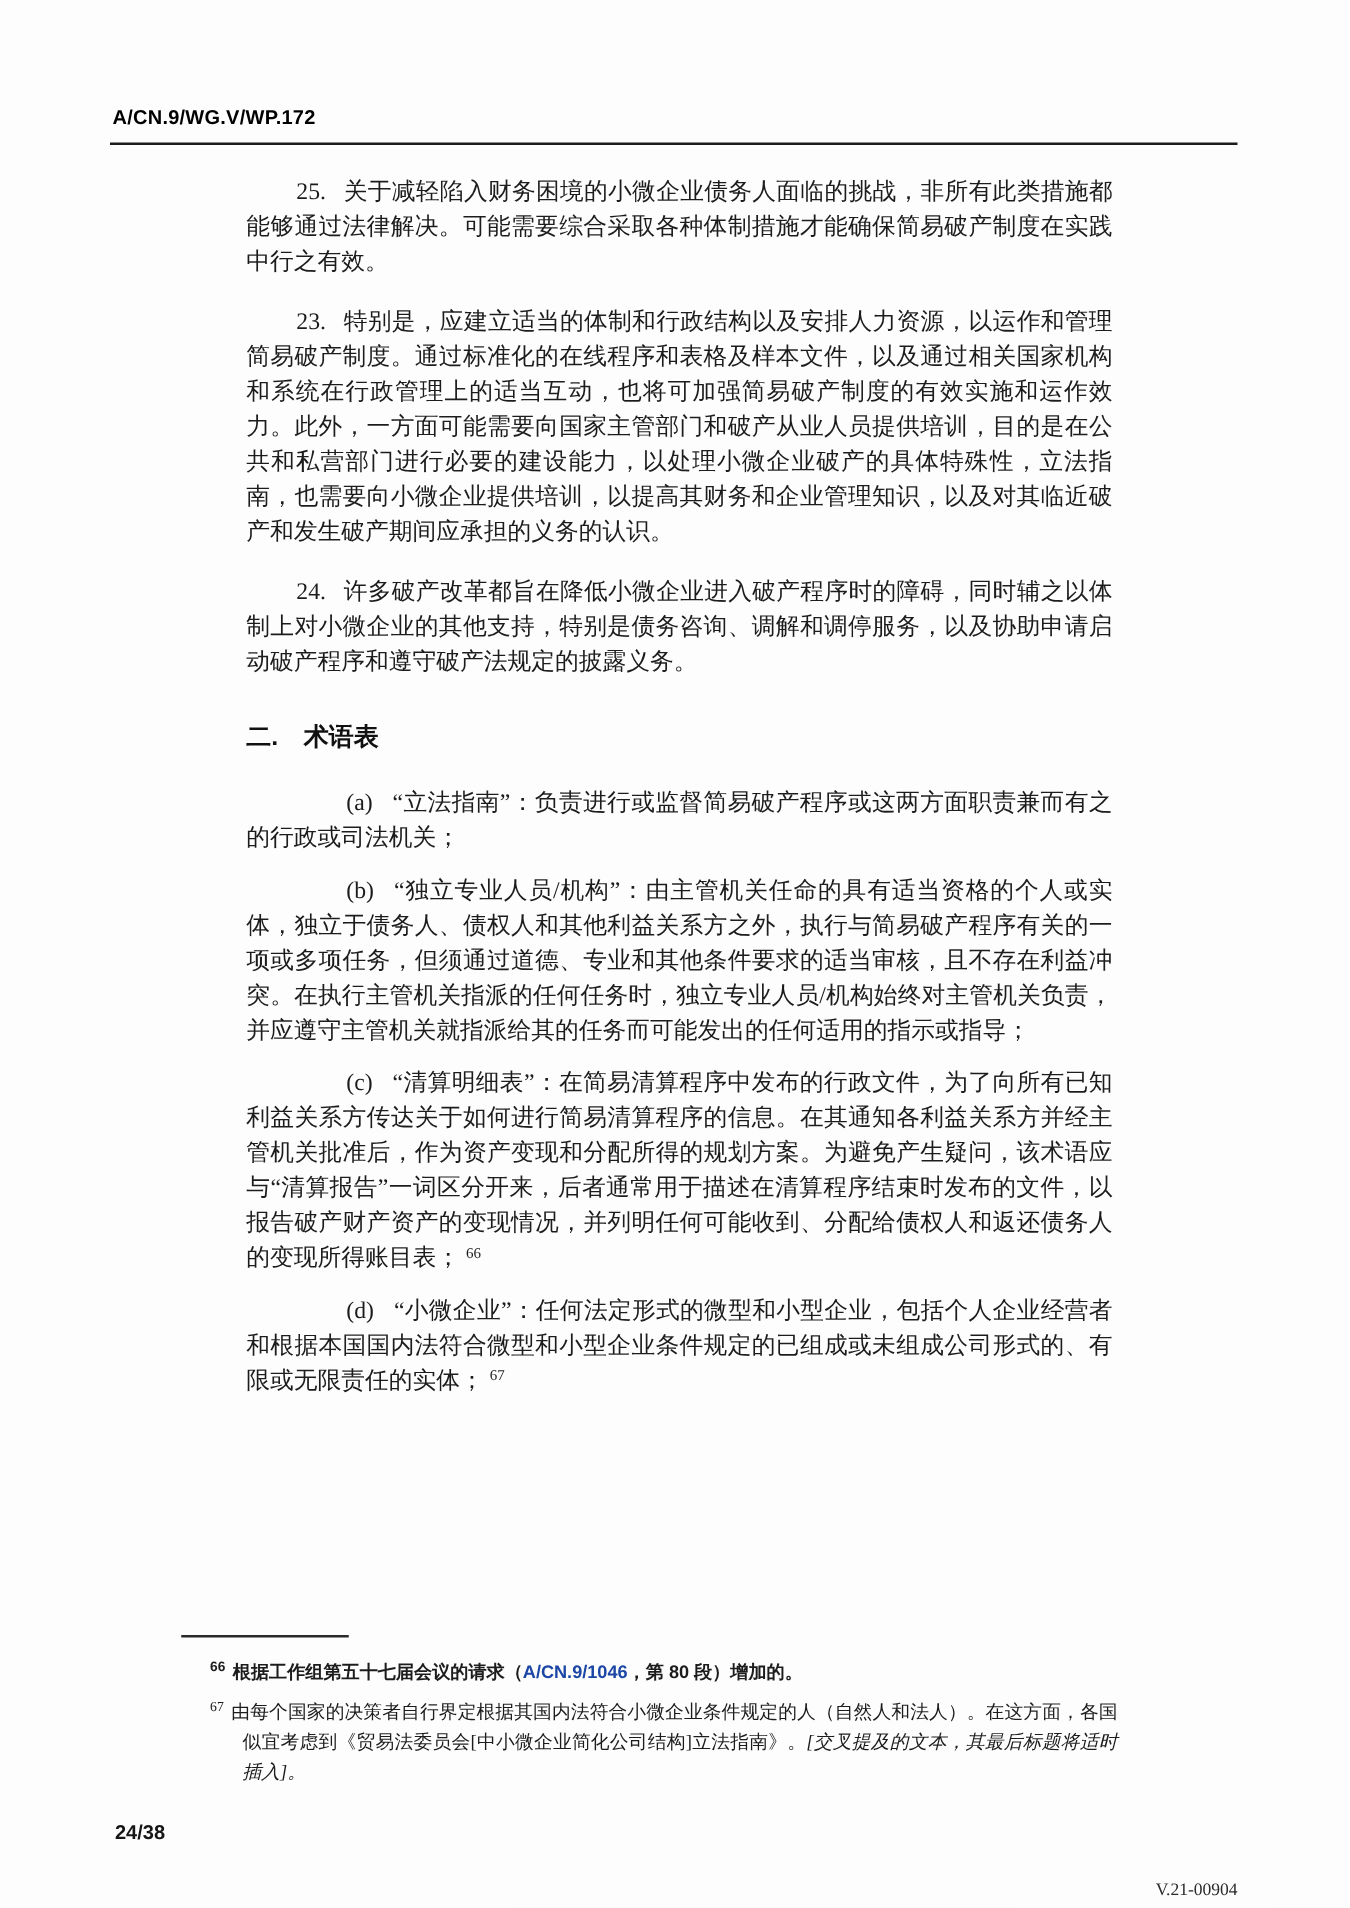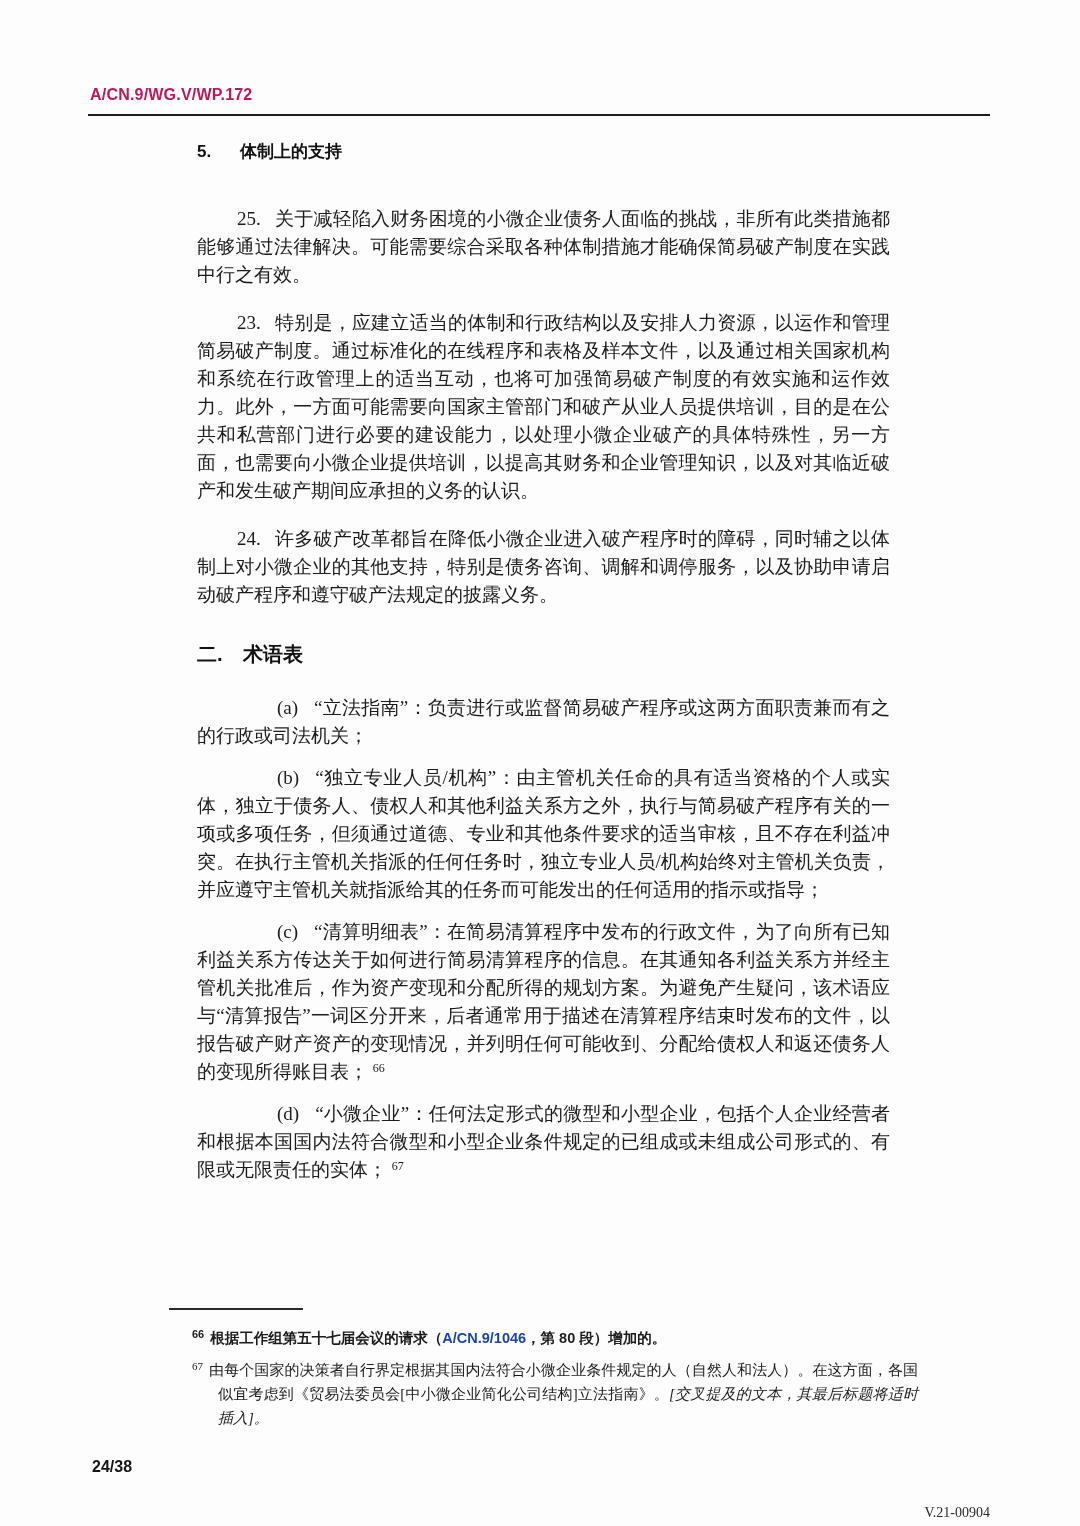--- a/index.html
+++ b/index.html
@@ -10,21 +10,21 @@
     height: 1526px;
     background: #fdfdfd;
     font-family: "Liberation Serif", "DejaVu Serif", serif;
     color: #1c1c1c;
     overflow: hidden;
   }
   
   .doc-symbol {
     position: absolute; left: 90px; top: 86px;
     font-family: "Liberation Sans", "DejaVu Sans", sans-serif;
-    font-weight: bold; font-size: 16px; letter-spacing: 0.2px; color: #be185d;
+    font-weight: bold; font-size: 16px; letter-spacing: 0.2px; color: #000000;
   }
   .header-rule {
     position: absolute; left: 88px; top: 114px;
     width: 902px; height: 2px; background: #1c1c1c;
   }
   
   .main { position: absolute; left: 197px; top: 140px; width: 693px; }
   .sec5-heading {
     font-family: "Liberation Sans", "DejaVu Sans", sans-serif;
     font-weight: bold; font-size: 17px; color: #111;
@@ -42,21 +42,21 @@
     text-align: justify; text-indent: 40px;
     margin-bottom: 20px; color: #1c1c1c;
   }
   .para-num { margin-right: 14px; }
   .intro-para { margin-bottom: 16px; }
   .sub-para { text-indent: 80px; margin-bottom: 14px; }
   .sub-label { margin-right: 16px; }
   .fn-ref { font-size: 12px; vertical-align: 6px; line-height: 0; }
   
   .footnotes {
-    position: absolute; left: 192px; top: 1308px; width: 726px;
+    position: absolute; left: 168px; top: 1308px; width: 726px;
     font-size: 15px; line-height: 24px;
   }
   .fn-rule { width: 134px; height: 2px; background: #2a2a2a; margin: 0 0 12px -23px; }
   .footnote { padding-left: 26px; text-indent: -26px; text-align: justify; margin-bottom: 4px; }
   .fn-num { font-size: 11px; vertical-align: 5px; margin-right: 6px; }
   .fn-bold { font-weight: bold; font-family: "Liberation Sans", "DejaVu Sans", sans-serif; font-size: 14.5px; }
   .fn-link { color: #1b46a5; text-decoration: none; font-weight: bold; }
   .fn-italic { font-style: italic; }
   
   .footer-left {
@@ -72,30 +72,27 @@
 </head>
 <body>
 
 <div class="page">
 
   <div class="doc-symbol">A/CN.9/WG.V/WP.172</div>
   <div class="header-rule"></div>
 
   <div class="main">
 
-    <div class="sec5-heading">
-      <span class="h-num">5.</span><span>体制上的支持</span>
-    </div>
 
     <p class="body-para">
       <span class="para-num">25.</span><span>关于减轻陷入财务困境的小微企业债务人面临的挑战，非所有此类措施都能够通过法律解决。可能需要综合采取各种体制措施才能确保简易破产制度在实践中行之有效。</span>
     </p>
 
     <p class="body-para">
-      <span class="para-num">23.</span><span>特别是，应建立适当的体制和行政结构以及安排人力资源，以运作和管理简易破产制度。通过标准化的在线程序和表格及样本文件，以及通过相关国家机构和系统在行政管理上的适当互动，也将可加强简易破产制度的有效实施和运作效力。此外，一方面可能需要向国家主管部门和破产从业人员提供培训，目的是在公共和私营部门进行必要的建设能力，以处理小微企业破产的具体特殊性，另一方面，也需要向小微企业提供培训，以提高其财务和企业管理知识，以及对其临近破产和发生破产期间应承担的义务的认识。</span>
+      <span class="para-num">23.</span><span>特别是，应建立适当的体制和行政结构以及安排人力资源，以运作和管理简易破产制度。通过标准化的在线程序和表格及样本文件，以及通过相关国家机构和系统在行政管理上的适当互动，也将可加强简易破产制度的有效实施和运作效力。此外，一方面可能需要向国家主管部门和破产从业人员提供培训，目的是在公共和私营部门进行必要的建设能力，以处理小微企业破产的具体特殊性，立法指南，也需要向小微企业提供培训，以提高其财务和企业管理知识，以及对其临近破产和发生破产期间应承担的义务的认识。</span>
     </p>
 
     <p class="body-para">
       <span class="para-num">24.</span><span>许多破产改革都旨在降低小微企业进入破产程序时的障碍，同时辅之以体制上对小微企业的其他支持，特别是债务咨询、调解和调停服务，以及协助申请启动破产程序和遵守破产法规定的披露义务。</span>
     </p>
 
     <div class="sec2-heading">
       <span class="h-num">二.</span><span>术语表</span>
     </div>
 

